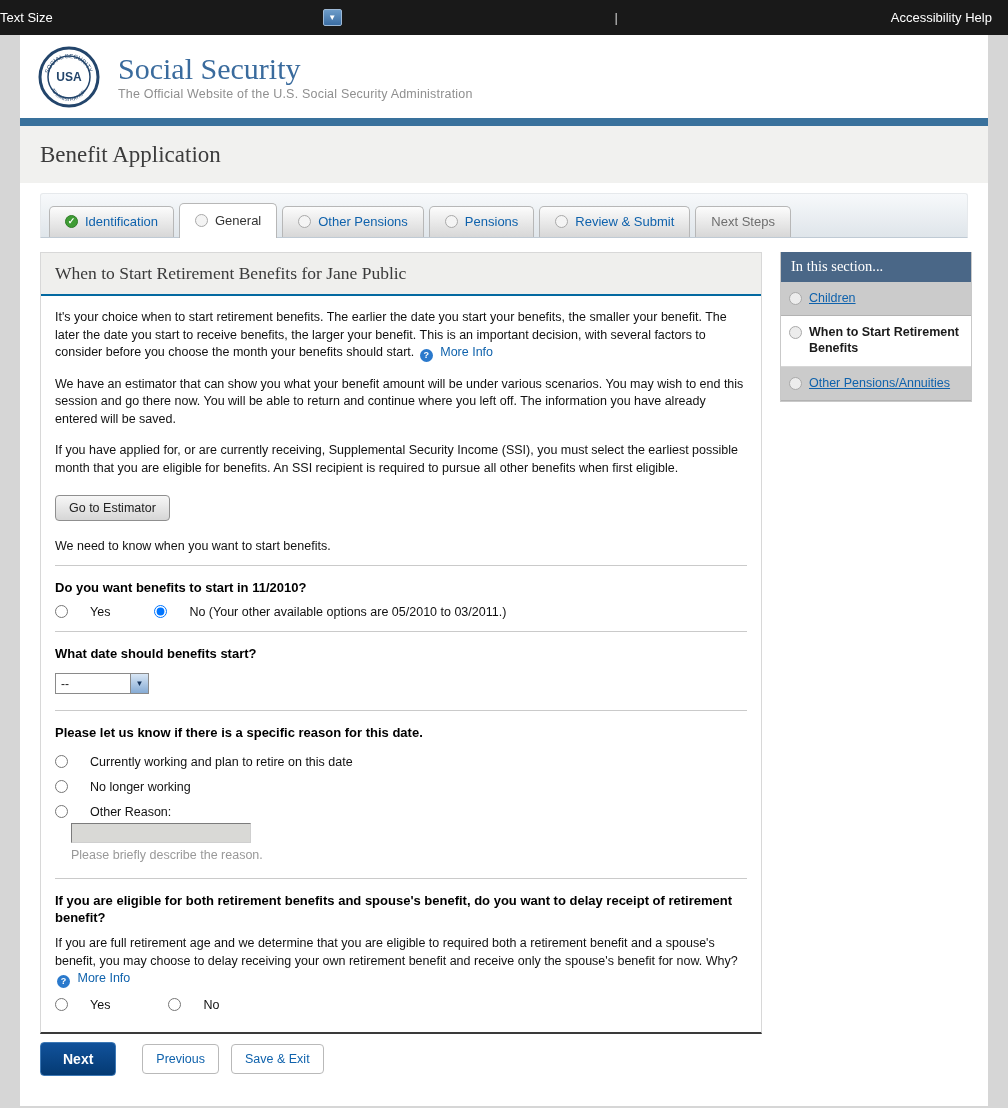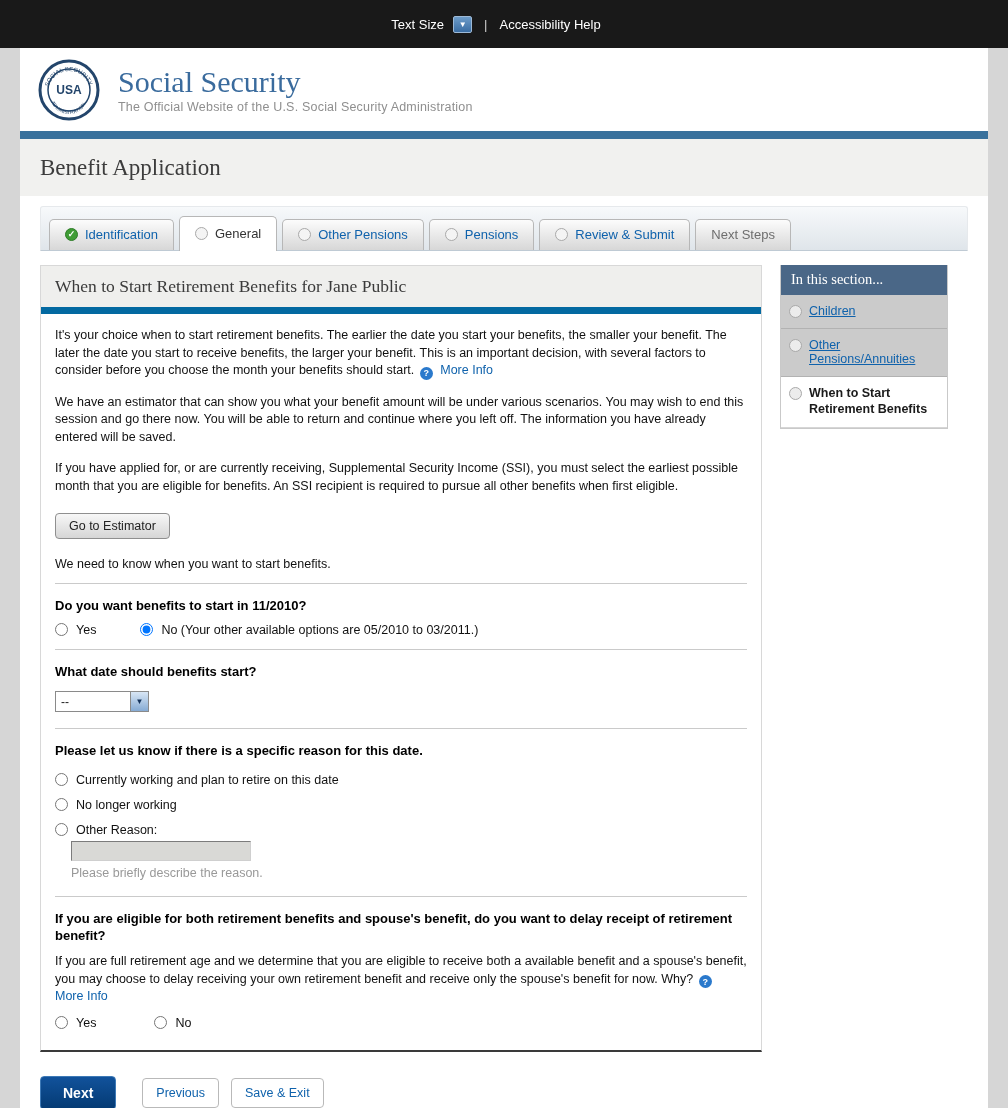--- a/index.html
+++ b/index.html
@@ -9,22 +9,22 @@
     background:#d6d6d6;
     font-family:"Liberation Sans", sans-serif;
     font-size:13px;
     color:#1b1b1b;
     overflow:hidden;
   }
   a { cursor:pointer; }
 
   
   .topbar {
-    height:48px; background:#191919;
-    display:flex; justify-content:center; align-items:center;
+    height:35px; background:#191919;
+    display:flex; justify-content:space-between; align-items:center;
     gap:9px; padding-right:16px; color:#fff; font-size:13px;
   }
   .topbar .dd-btn {
     width:19px; height:17px; border:1px solid #9db9d6; border-radius:2px;
     background:linear-gradient(#6d9cc9,#3a6da3); color:#fff;
     display:flex; align-items:center; justify-content:center;
     font-size:8px; cursor:pointer;
   }
   .topbar .sep { color:#cfcfcf; margin:0 3px; }
   .topbar a { color:#fff; text-decoration:none; }
@@ -67,21 +67,21 @@
   .circle.done {
     background:#3f9c35; border-color:#2e7d27; color:#fff;
     font-size:9px; line-height:11px; text-align:center; font-weight:bold;
   }
 
   
   .content { display:flex; align-items:flex-start; gap:18px; padding:14px 20px 0 20px; }
 
   .card { width:722px; flex:none; border:1px solid #d8d8d8; border-bottom:2px solid #3a3a3a; background:#fff; }
   .card-header {
-    background:#efefed; border-bottom:7px solid #0369a1;
+    background:#efefed; border-bottom:2px solid #0369a1;
     padding:10px 14px; font-family:"Liberation Serif", serif;
     font-size:17.5px; color:#3a3a3a;
   }
   .card-body { padding:13px 14px 18px; font-size:12.5px; }
 
   p.intro { line-height:1.4; margin-bottom:14px; color:#111; }
   .inline-link { color:#0f62ac; text-decoration:none; font-size:12.5px; }
   .help-icon {
     display:inline-flex; width:13px; height:13px; border-radius:50%;
     background:#2a79cc; color:#fff; font-size:9px; font-weight:bold;
@@ -94,21 +94,21 @@
     border:1px solid #8f8f8f; border-radius:4px;
     padding:5px 13px; font-size:12.5px; color:#222;
     margin:4px 0 18px; cursor:pointer;
   }
   .need-note { margin-bottom:10px; color:#111; }
 
   .qdivider { border:none; border-top:1px solid #cacaca; margin:12px 0 13px; }
   .qlabel { font-weight:bold; font-size:13px; color:#000; margin-bottom:8px; line-height:1.35; }
 
   .radio-row { display:flex; align-items:center; margin:4px 0 2px; }
-  .radio-opt { display:flex; align-items:center; gap:8px; font-size:12.5px; color:#111; }
+  .radio-opt { display:flex; align-items:center; gap:22px; font-size:12.5px; color:#111; }
   .radio-opt input { margin:0; cursor:pointer; }
   .gap-lg { margin-left:44px; }
   .gap-md { margin-left:58px; }
   .radio-stack .radio-opt { margin-bottom:11px;align-items:center; }
 
   .fake-select {
     display:inline-flex; width:94px; height:21px;
     border:1px solid #8a8a8a; background:#fff; align-items:stretch;
     margin-top:3px; cursor:pointer;
   }
@@ -123,37 +123,37 @@
     display:block; margin:2px 0 5px 16px; width:180px; height:20px;
     background:#d9d9d6; border:1px solid;
     border-color:#7c7c7c #cfcfcf #cfcfcf #7c7c7c;
     font-size:12px; padding:0 4px;
   }
   .hint { color:#999; margin-left:16px; font-size:12.5px; }
 
   .q-desc { line-height:1.4; color:#111; margin-bottom:2px; }
 
   
-  .actions { display:flex; align-items:center; padding:24px 20px 0; }
+  .actions { display:flex; align-items:center; padding:8px 20px 0; }
   .btn-next {
     background:linear-gradient(#11529b,#043a73); color:#fff;
     font-weight:bold; font-size:14px; padding:8px 22px;
     border:1px solid #3d79b6; border-radius:4px; cursor:pointer;
     font-family:"Liberation Sans", sans-serif;
   }
   .btn-secondary {
     background:#fff; color:#0f62ac; font-size:12.5px;
     border:1px solid #b9b9b9; border-radius:4px;
     padding:7px 13px; margin-left:12px; cursor:pointer;
     font-family:"Liberation Sans", sans-serif;
   }
   .btn-secondary.first { margin-left:26px; }
 
   
-  .sidebar { width:168px; flex:none; border:1px solid #c9c9c9; border-top:none; }
+  .sidebar { width:192px; flex:none; border:1px solid #c9c9c9; border-top:none; }
   .sidebar-header {
     background:#4a6787; color:#fff;
     font-family:"Liberation Serif", serif; font-size:14.5px;
     padding:6px 10px 7px;
   }
   .sidebar-item {
     display:flex; gap:7px; align-items:flex-start;
     background:#cbcbcb; border-bottom:1px solid #b2b2b2;
     padding:9px 8px 10px; cursor:pointer;
   }
@@ -293,21 +293,21 @@
           </label>
           <input type="text" class="reason-input" value="" style="">
           <div class="hint">Please briefly describe the reason.</div>
         </div>
 
         <hr class="qdivider" style="margin-top:16px;">
 
         
         <div class="qlabel">If you are eligible for both retirement benefits and spouse's benefit, do you want to delay receipt of retirement benefit?</div>
         <p class="q-desc">
-          <span>If you are full retirement age and we determine that you are eligible to receive both a available benefit and a spouse's benefit, you may choose to delay receiving your own retirement benefit and receive only the spouse's benefit for now. Why?</span>
+          <span>If you are full retirement age and we determine that you are eligible to required both a retirement benefit and a spouse's benefit, you may choose to delay receiving your own retirement benefit and receive only the spouse's benefit for now. Why?</span>
           <span class="help-icon">?</span>
           <a class="inline-link">More Info</a>
         </p>
         <div class="radio-row" style="margin-top:10px;">
           <label class="radio-opt">
             <input type="radio" name="delay" style="">
             <span>Yes</span>
           </label>
           <label class="radio-opt gap-md">
             <input type="radio" name="delay" style="">
@@ -317,27 +317,27 @@
 
       </div>
     </div>
 
     <div class="sidebar">
       <div class="sidebar-header">In this section...</div>
       <div class="sidebar-item">
         <span class="circle"></span>
         <a>Children</a>
       </div>
+      <div class="sidebar-item current">
+        <span class="circle"></span>
+        <span class="label">When to Start Retirement Benefits</span>
+      </div>
       <div class="sidebar-item">
         <span class="circle"></span>
         <a>Other Pensions/Annuities</a>
-      </div>
-      <div class="sidebar-item current">
-        <span class="circle"></span>
-        <span class="label">When to Start Retirement Benefits</span>
       </div>
     </div>
 
   </div>
 
   <div class="actions">
     <button class="btn-next">Next</button>
     <button class="btn-secondary first">Previous</button>
     <button class="btn-secondary">Save &amp; Exit</button>
   </div>

